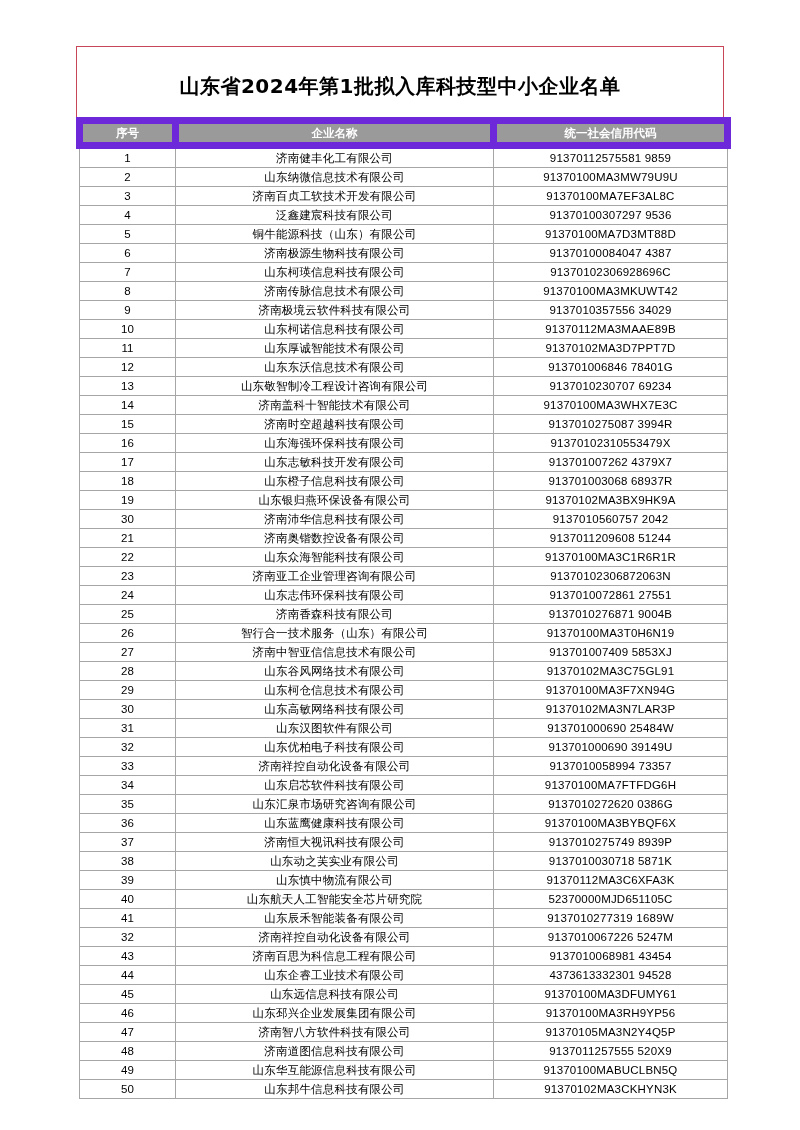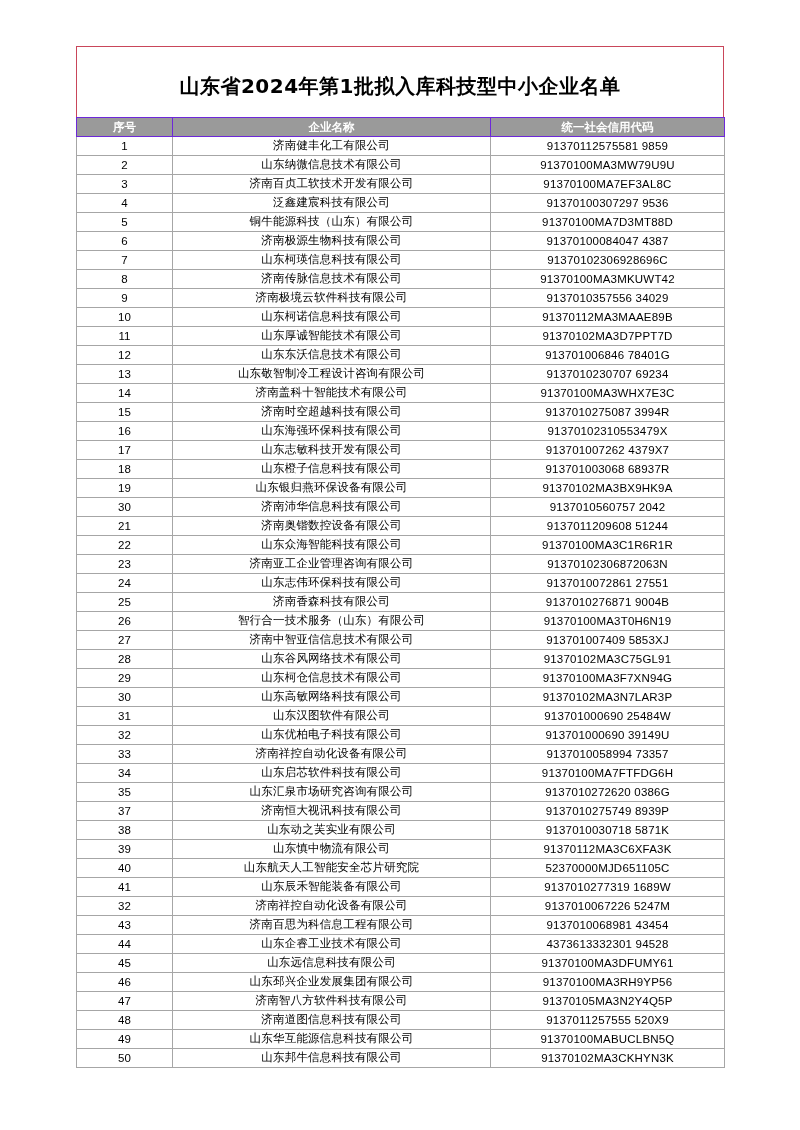--- a/index.html
+++ b/index.html
@@ -73,29 +73,29 @@
     font-size: 11.5px;
     white-space: nowrap;
     overflow: hidden;
   }
   table.sheet thead th {
     background: #9a9a9a;
     color: #ffffff;
     font-weight: bold;
     font-size: 11.5px;
     height: 18px;
-    border: 1px solid #6d28d9;
+    border: 7px solid #6d28d9;
     margin-left: 44px;
   }
   td.idx {
     font-family: "Liberation Sans", sans-serif;
     font-size: 11.5px;
   }
   td.name {
-    font-family: Liberation Mono, monospace;
+    font-family: Liberation Serif, serif;
     font-size: 11.5px;
     letter-spacing: 0.2px;
   }
   td.code {
     font-family: "Liberation Sans", "DejaVu Sans", sans-serif;
     font-size: 12px;
     letter-spacing: 0.2px;
   }
 </style>
 </head>
@@ -291,20 +291,25 @@
             <td class="idx">34</td>
             <td class="name">山东启芯软件科技有限公司</td>
             <td class="code">91370100MA7FTFDG6H</td>
           </tr>
           <tr>
             <td class="idx">35</td>
             <td class="name">山东汇泉市场研究咨询有限公司</td>
             <td class="code">9137010272620 0386G</td>
           </tr>
           <tr>
+            <td class="idx">36</td>
+            <td class="name">山东蓝鹰健康科技有限公司</td>
+            <td class="code">91370100MA3BYBQF6X</td>
+          </tr>
+          <tr>
             <td class="idx">37</td>
             <td class="name">济南恒大视讯科技有限公司</td>
             <td class="code">9137010275749 8939P</td>
           </tr>
           <tr>
             <td class="idx">38</td>
             <td class="name">山东动之芙实业有限公司</td>
             <td class="code">9137010030718 5871K</td>
           </tr>
           <tr>

